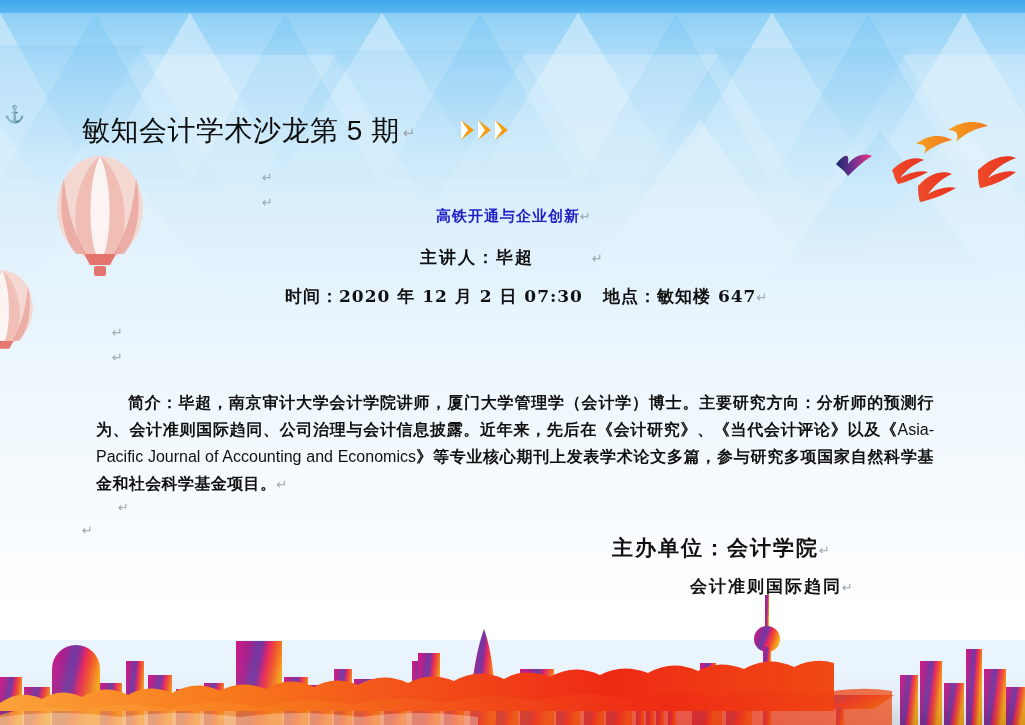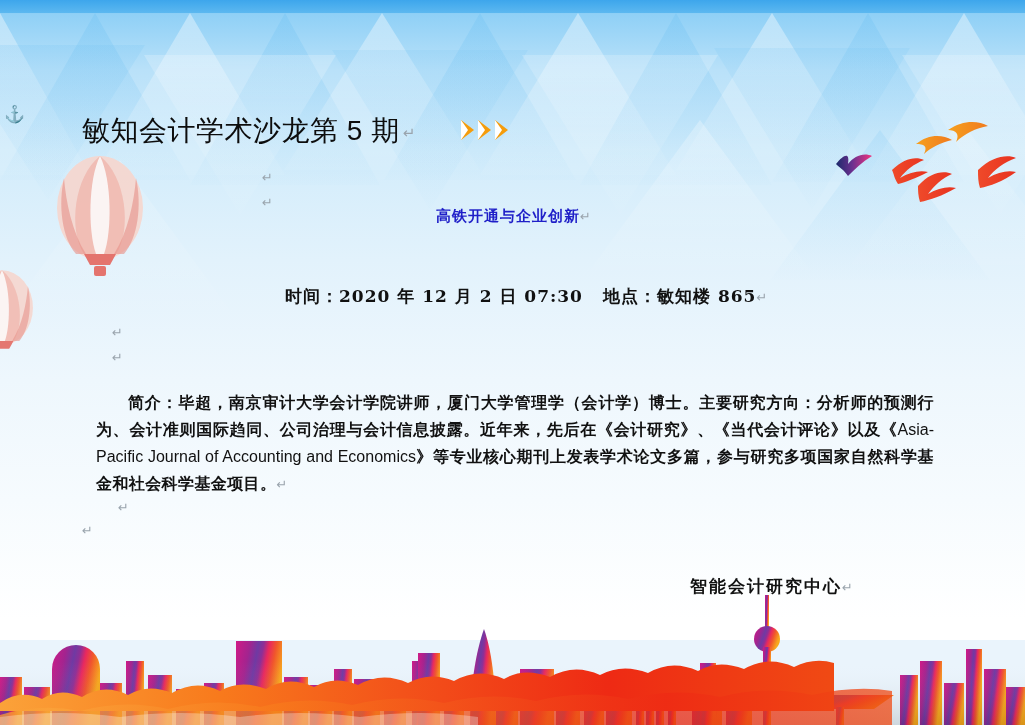--- a/index.html
+++ b/index.html
@@ -394,29 +394,31 @@
     <div class="title"><span>敏知会计学术沙龙第 5 期</span><span class="pilcrow">↵</span></div>
 
     <div class="chevrons">
       <span class="chev"></span>
       <span class="chev"></span>
       <span class="chev"></span>
     </div>
 
     <div class="subtitle"><span>高铁开通与企业创新</span><span class="pilcrow">↵</span></div>
 
+    <div class="speaker"><span>主讲人：毕超</span><span class="pilcrow">↵</span></div>
 
     <div class="meta-row">
       <span class="meta-time">时间：2020 年 12 月 2 日 07:30</span>
-      <span class="meta-place"><span>地点：敏知楼 865</span><span class="pilcrow">↵</span></span>
+      <span class="meta-place"><span>地点：敏知楼 647</span><span class="pilcrow">↵</span></span>
     </div>
 
     <div class="body-para"><span>简介：毕超，南京审计大学会计学院讲师，厦门大学管理学（会计学）博士。主要研究方向：分析师的预测行为、会计准则国际趋同、公司治理与会计信息披露。近年来，先后在《会计研究》、《当代会计评论》以及《</span><span class="latin">Asia-Pacific Journal of Accounting and Economics</span><span>》等专业核心期刊上发表学术论文多篇，参与研究多项国家自然科学基金和社会科学基金项目。</span><span class="pilcrow">↵</span></div>
 
-    <div class="org2"><span>智能会计研究中心</span><span class="pilcrow">↵</span></div>
+    <div class="org1"><span>主办单位：会计学院</span><span class="pilcrow">↵</span></div>
+    <div class="org2"><span>会计准则国际趋同</span><span class="pilcrow">↵</span></div>
 
     <span class="mark-free" style="left:112px;top:325px;">↵</span>
     <span class="mark-free" style="left:112px;top:350px;">↵</span>
     <span class="mark-free" style="left:118px;top:500px;">↵</span>
     <span class="mark-free" style="left:82px;top:523px;">↵</span>
     <span class="mark-free" style="left:262px;top:170px;">↵</span>
     <span class="mark-free" style="left:262px;top:195px;">↵</span>
   </div>
 
 </div>

